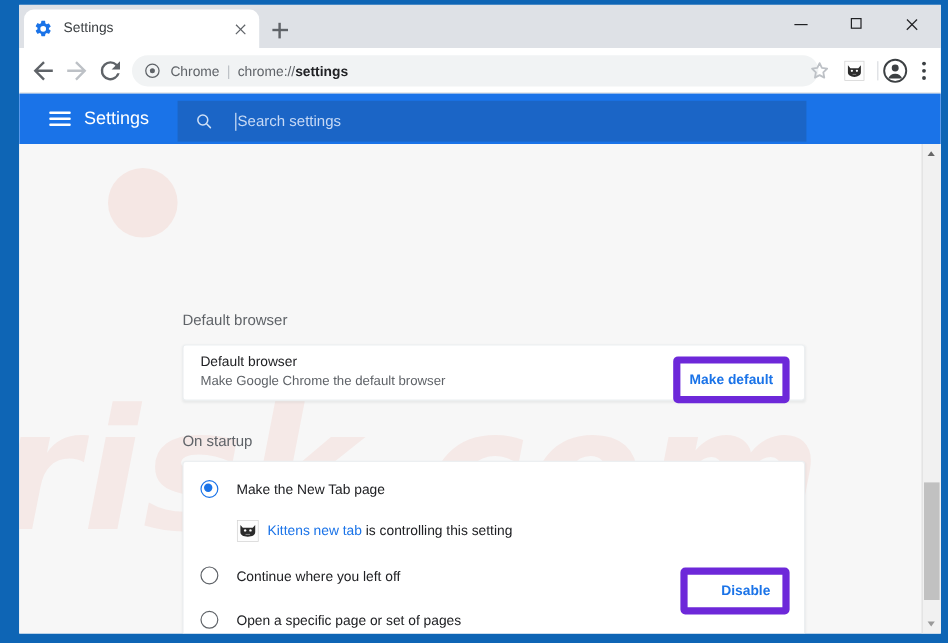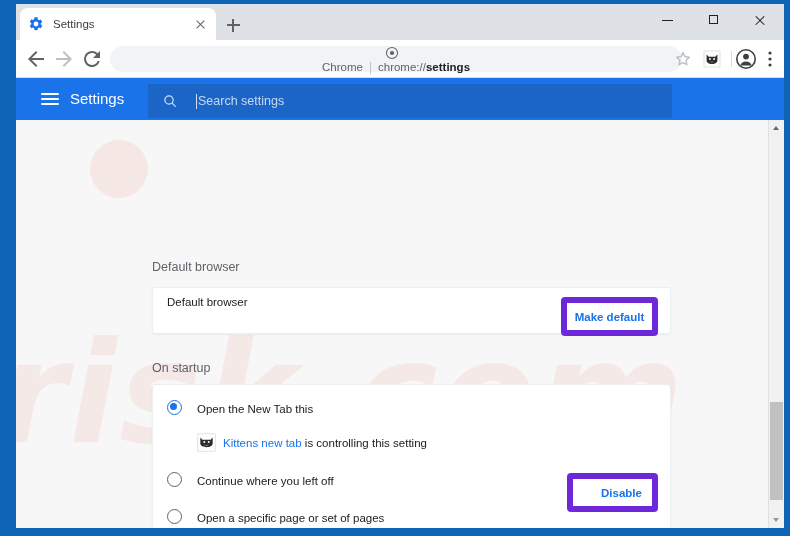--- a/index.html
+++ b/index.html
@@ -147,21 +147,20 @@
   #omnibox {
     position: absolute;
     left: 94px; top: 6px;
     width: 572px; height: 26px;
     background: #f1f3f4;
     border-radius: 13px;
     display: flex;
     align-items: center;
     padding: 0 10px;
     box-sizing: border-box;
-    flex-direction: column;
   }
   #omnibox .site-icon {
     width: 14px; height: 14px;
     flex: 0 0 14px;
     margin-right: 8px;
   }
   #omnibox-text {
     font-size: 11.5px;
     color: #5f6368;
     white-space: nowrap;
@@ -580,31 +579,32 @@
         <div class="wm-text" id="wm-risk">risk.com</div>
       </div>
 
       <div id="page-body">
 
         <div class="section-title" id="title-default-browser">Default browser</div>
 
         <div class="card" id="card-default-browser">
           <div id="default-browser-row">
             <div id="default-browser-primary">Default browser</div>
+            <div id="default-browser-secondary">Make Google Chrome the default browser</div>
             <div class="outline-button" id="make-default-button">Make default</div>
           </div>
         </div>
 
         <div class="section-title" id="title-on-startup">On startup</div>
 
         <div class="card" id="card-on-startup">
 
           <div class="radio-row" id="radio-row-newtab">
             <div class="radio on"></div>
-            <div class="radio-label">Open the New Tab this</div>
+            <div class="radio-label">Make the New Tab page</div>
           </div>
 
           <div id="extension-row">
             <span id="extension-icon">
               <svg width="19" height="19" viewBox="0 0 24 24" aria-hidden="true">
                 <rect x="1" y="1" width="22" height="22" fill="#fdfdfd" stroke="#d4d4d4" stroke-width="0.8"></rect>
                 <path d="M4.2 5.6l2.6 3h10.4l2.6-3v7.8c0 2.7-2.9 4.6-7.8 4.6s-7.8-1.9-7.8-4.6z" fill="#2b2b2b"></path>
                 <circle cx="9.2" cy="11.4" r="1.25" fill="#ffffff"></circle>
                 <circle cx="14.8" cy="11.4" r="1.25" fill="#ffffff"></circle>
                 <path d="M9.6 15.6h4.8" stroke="#9a9a9a" stroke-width="0.9"></path>

